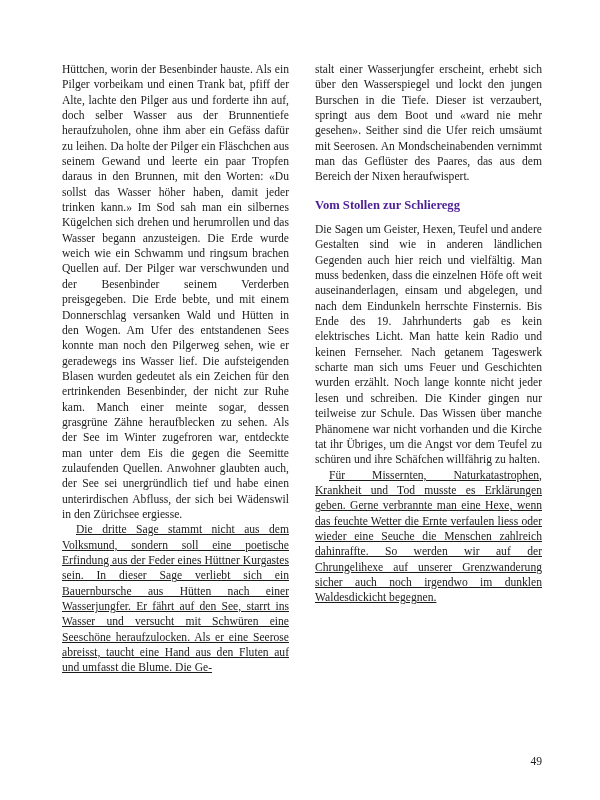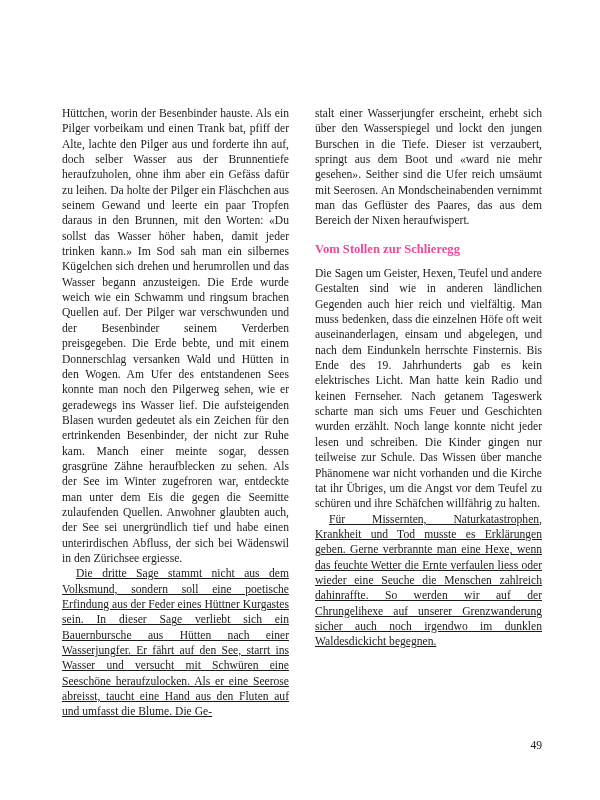--- a/index.html
+++ b/index.html
@@ -23,46 +23,45 @@
   }
   .columns {
     display: flex;
     gap: 26px;
     height: 666px;
   }
   .col {
     width: 227px;
     display: flex;
     flex-direction: column;
-    margin-top: 44px;
   }
   p {
     margin: 0;
     font-size: 11.6px;
     line-height: 15.35px;
     text-align: justify;
     text-justify: inter-word;
     hyphens: manual;
   }
   p.indent {
     text-indent: 14px;
     text-decoration: underline;
   }
   h2.section-heading {
     margin: 13px 0 9px 0;
     font-size: 12.6px;
     line-height: 15.3px;
     font-weight: bold;
-    color: #ec4899;
+    color: #4c1d95;
     font-family: "Liberation Serif", serif;
   }
   .page-number {
     position: absolute;
     right: 58px;
-    bottom: 48px;
+    bottom: 32px;
     font-size: 11.6px;
     color: #1b1b1b;
   }
 </style>
 </head>
 <body>
 
 <div class="page">
   <div class="columns">
 

